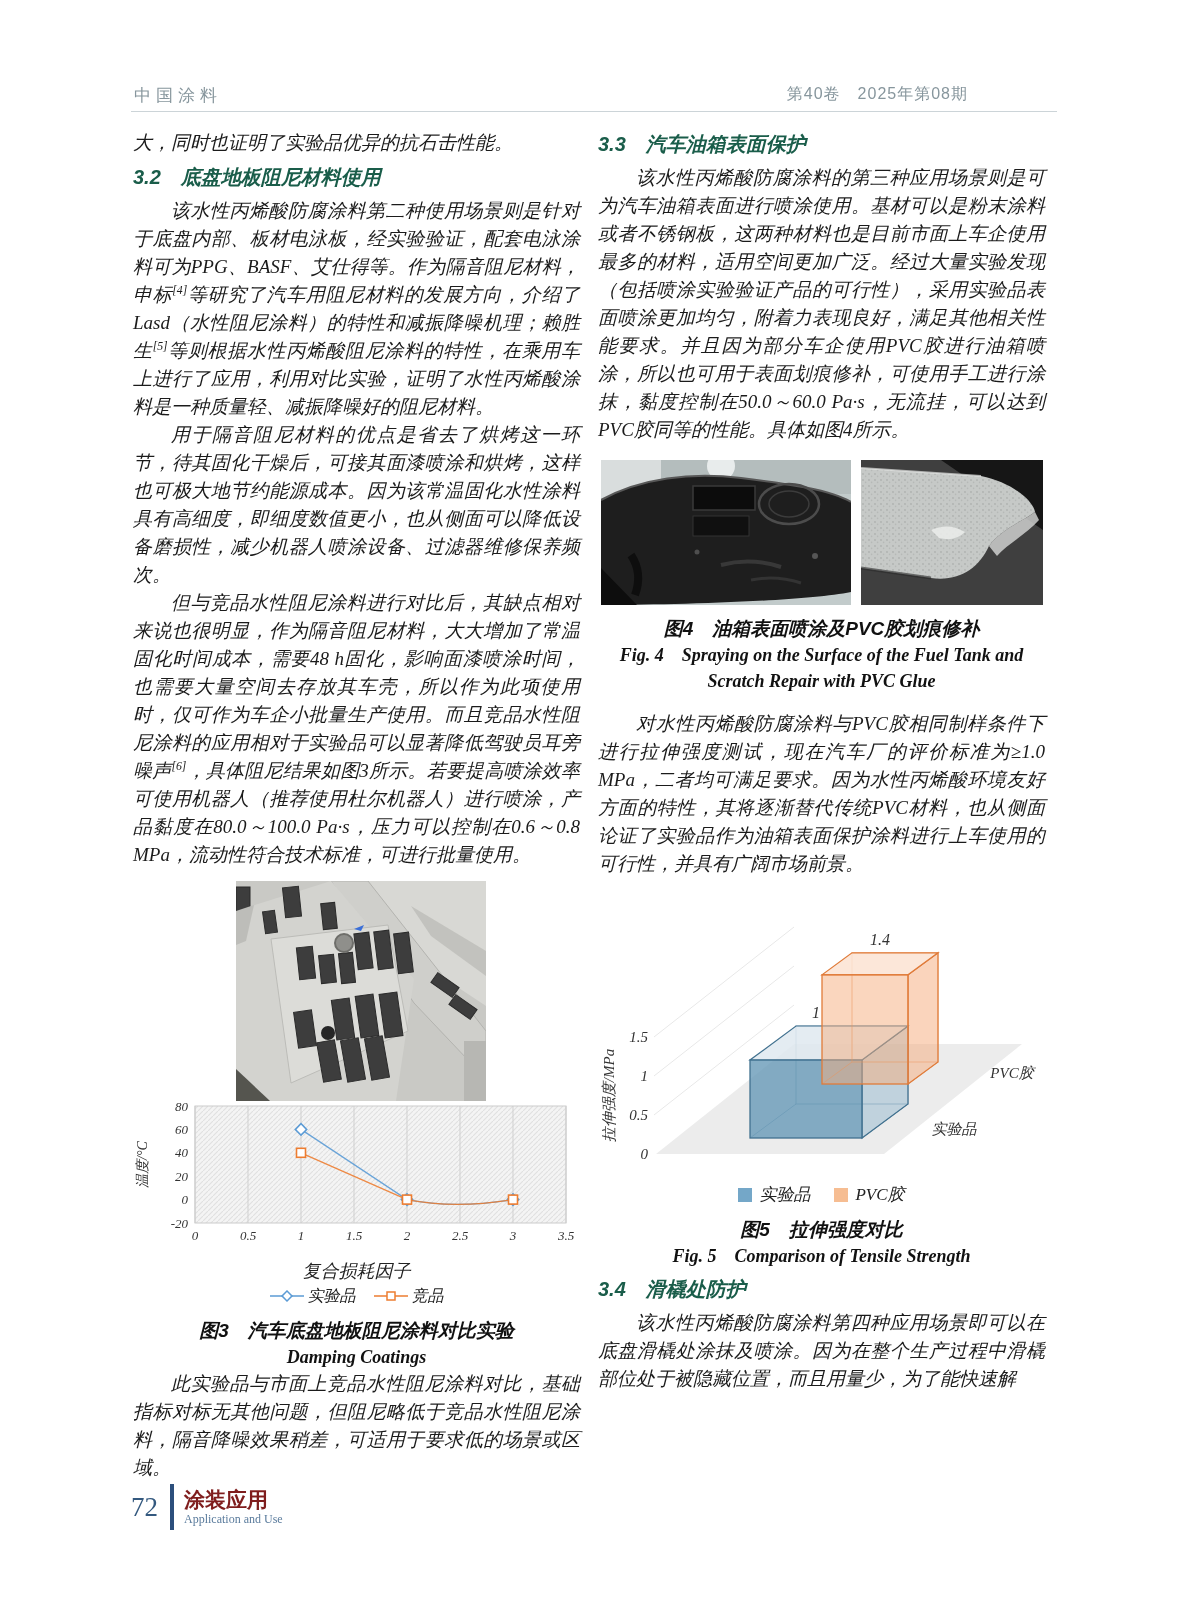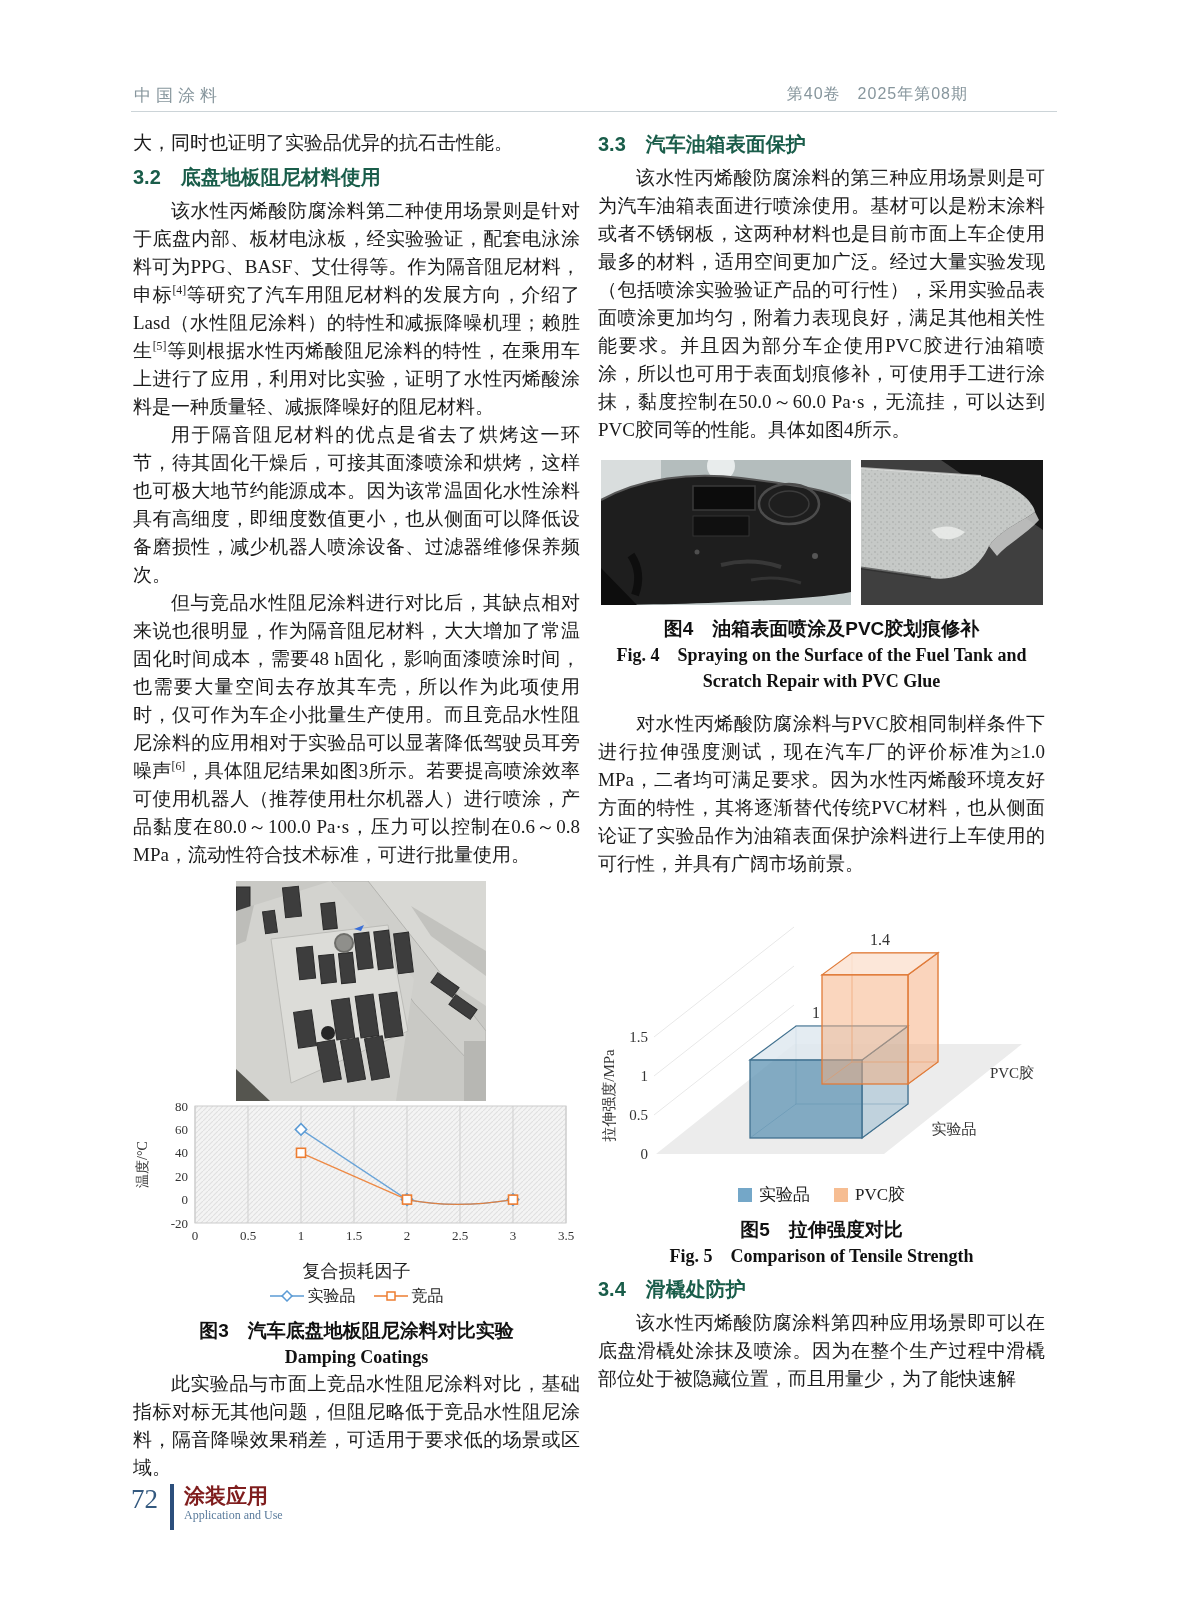--- a/index.html
+++ b/index.html
@@ -5,21 +5,21 @@
   html,body{margin:0;padding:0;background:#ffffff;}
   .page{position:relative;width:1099px;height:1600px;background:#ffffff;overflow:hidden;
         font-family:"Liberation Serif",serif;color:#1b1b1b;}
   
   .hdr-journal{position:absolute;left:134px;top:84px;font-family:"Liberation Sans",sans-serif;
         font-size:17px;color:#87969d;letter-spacing:5px;}
   .hdr-issue{position:absolute;right:131px;top:84px;font-family:"Liberation Sans",sans-serif;
         font-size:16px;color:#87969d;letter-spacing:1px;}
   .hdr-rule{position:absolute;left:131px;top:111px;width:926px;height:1px;background:#ccd4d8;}
   
-  .col{position:absolute;top:129px;width:447px;font-size:19px;line-height:28px;text-align:justify;}
+  .col{position:absolute;top:129px;width:447px;font-size:19px;line-height:28px;text-align:justify;font-style:italic;}
   .col-left{left:133px;}
   .col-right{left:598px;}
   p.body{margin:0;text-indent:2em;}
   p.noindent{text-indent:0;}
   .sup{font-size:0.62em;vertical-align:super;line-height:0;}
   h3.sec{font-family:"Liberation Sans",sans-serif;font-weight:bold;color:#1a5d4a;
         font-size:20px;margin:5px 0 5px 0;text-align:left;line-height:30px;}
   h3.sec .num{margin-right:20px;text-align:right;}
   
   .figblock{margin:0;text-align:center;}
@@ -32,21 +32,21 @@
   .chart-xlabel{font-size:18px;text-align:center;line-height:24px;margin-top:0;color:#222;}
   .chart-legend{display:flex;justify-content:center;align-items:center;gap:18px;
         font-size:16px;line-height:22px;margin-top:2px;color:#222;}
   .chart-legend .entry{display:flex;align-items:center;gap:4px;}
   .fig5-legend{display:flex;justify-content:center;align-items:center;gap:24px;
         font-size:17px;line-height:22px;margin-top:0;color:#222;}
   .fig5-legend .entry{display:flex;align-items:center;gap:7px;}
   .fig5-legend .swatch{width:14px;height:14px;display:inline-block;}
   .sec34{margin-top:44px;}
   
-  .footer{position:absolute;left:131px;top:1484px;display:flex;}
+  .footer{position:absolute;left:131px;top:1484px;display:flex;align-items:center;}
   .footer .pgnum{font-size:27px;color:#34597f;margin-right:12px;font-family:"Liberation Serif",serif;}
   .footer .bar{width:4px;height:46px;background:#2c4f7c;margin-right:10px;}
   .footer .col-cn{font-family:"Liberation Sans",sans-serif;font-weight:bold;font-size:21px;
         color:#7f1d1d;line-height:24px;}
   .footer .col-en{font-size:12px;color:#5a7b9c;line-height:15px;font-family:"Liberation Serif",serif;}
 </style>
 </head>
 <body>
 
 <div class="page">

